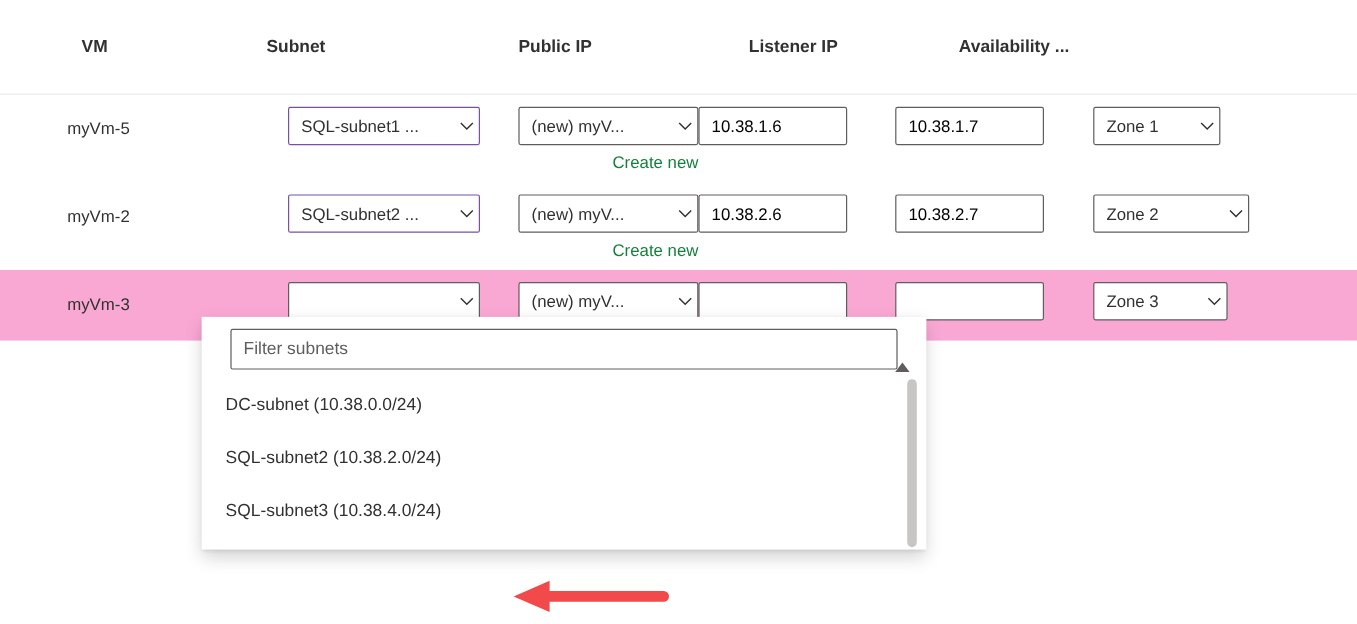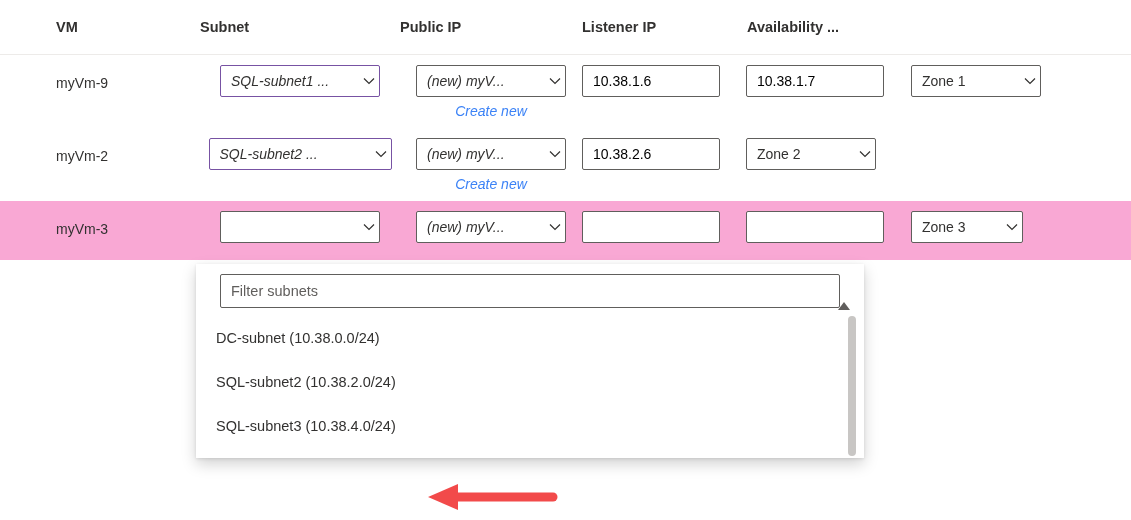--- a/index.html
+++ b/index.html
@@ -10,21 +10,22 @@
     font-size: 14px;
     color: #323130;
     background: #fff;
   }
   .table {
     width: 1131px;
   }
   .header-row {
     display: flex;
     border-bottom: 1px solid #edebe9;
-    padding: 0;
+    padding: 12px;
+    gap: 10px;
   }
   .header-cell {
     font-weight: 600;
     font-size: 14.5px;
     padding: 19px 0 19px 0;
   }
   .col-vm { width: 200px; padding-left: 56px; }
   .col-subnet { width: 200px; }
   .col-publicip { width: 182px; }
   .col-clusterip { width: 164px; }
@@ -73,37 +74,37 @@
     margin-left: 6px;
   }
   .input-box {
     border: 1px solid #605e5c;
     border-radius: 2px;
     height: 32px;
     padding: 0 10px;
     background: #fff;
     font-size: 14px;
     font-family: inherit;
-    width: 138px;
+    width: 124px;
   }
   .create-new-link {
-    color: #3b82f6;
+    color: #15803d;
     font-size: 14px;
     padding-top: 6px;
     display: block;
     cursor: pointer;
   }
-  .cell-stack { display: flex; flex-direction: column; align-items: center; font-style: italic; }
+  .cell-stack { display: flex; flex-direction: column; align-items: flex-end; }
 
   
   .dropdown-panel {
     position: absolute;
-    left: 196px;
+    left: 168px;
     top: 264px;
-    width: 668px;
+    width: 604px;
     background: #fff;
     box-shadow: 0 6px 14px rgba(0,0,0,0.18), 0 1px 3px rgba(0,0,0,0.1);
     border: none;
     z-index: 10;
     padding: 0 0 10px 0;
   }
   .filter-wrap {
     padding: 10px 24px 8px 24px;
   }
   .filter-input {
@@ -169,21 +170,21 @@
 
   <div class="header-row">
     <div class="header-cell col-vm">VM</div>
     <div class="header-cell col-subnet">Subnet</div>
     <div class="header-cell col-publicip">Public IP</div>
     <div class="header-cell col-listenerip">Listener IP</div>
     <div class="header-cell col-availability">Availability ...</div>
   </div>
 
   <div class="data-row">
-    <div class="col-vm vm-label">myVm-9</div>
+    <div class="col-vm vm-label">myVm-5</div>
     <div class="col-subnet cell-stack">
       <div class="select-box purple" style="width:160px">
         <span class="select-text">SQL-subnet1 ...</span>
         <svg class="chevron" viewBox="0 0 12 12">
             <path d="M1 3.5 L6 8.5 L11 3.5" stroke="#323130" stroke-width="1.2" fill="none"></path>
           </svg>
       </div>
     </div>
     <div class="col-publicip cell-stack">
       <div class="select-box" style="width:150px">
@@ -194,50 +195,53 @@
       </div>
       <span class="create-new-link">Create new</span>
     </div>
     <div class="col-clusterip">
       <input class="input-box" value="10.38.1.6" style="">
     </div>
     <div class="col-listenerip">
       <input class="input-box" value="10.38.1.7" style="">
     </div>
     <div class="col-availability">
-      <div class="select-box" style="width:130px">
+      <div class="select-box" style="width:106px">
         <span class="select-text">Zone 1</span>
         <svg class="chevron" viewBox="0 0 12 12">
             <path d="M1 3.5 L6 8.5 L11 3.5" stroke="#323130" stroke-width="1.2" fill="none"></path>
           </svg>
       </div>
     </div>
   </div>
 
   <div class="data-row">
     <div class="col-vm vm-label">myVm-2</div>
     <div class="col-subnet cell-stack">
-      <div class="select-box purple" style="width:183px">
+      <div class="select-box purple" style="width:160px">
         <span class="select-text">SQL-subnet2 ...</span>
         <svg class="chevron" viewBox="0 0 12 12">
             <path d="M1 3.5 L6 8.5 L11 3.5" stroke="#323130" stroke-width="1.2" fill="none"></path>
           </svg>
       </div>
     </div>
     <div class="col-publicip cell-stack">
       <div class="select-box" style="width:150px">
         <span class="select-text">(new) myV...</span>
         <svg class="chevron" viewBox="0 0 12 12">
             <path d="M1 3.5 L6 8.5 L11 3.5" stroke="#323130" stroke-width="1.2" fill="none"></path>
           </svg>
       </div>
       <span class="create-new-link">Create new</span>
     </div>
     <div class="col-clusterip">
       <input class="input-box" value="10.38.2.6" style="">
+    </div>
+    <div class="col-listenerip">
+      <input class="input-box" value="10.38.2.7" style="">
     </div>
     <div class="col-availability">
       <div class="select-box" style="width:130px">
         <span class="select-text">Zone 2</span>
         <svg class="chevron" viewBox="0 0 12 12">
             <path d="M1 3.5 L6 8.5 L11 3.5" stroke="#323130" stroke-width="1.2" fill="none"></path>
           </svg>
       </div>
     </div>
   </div>

